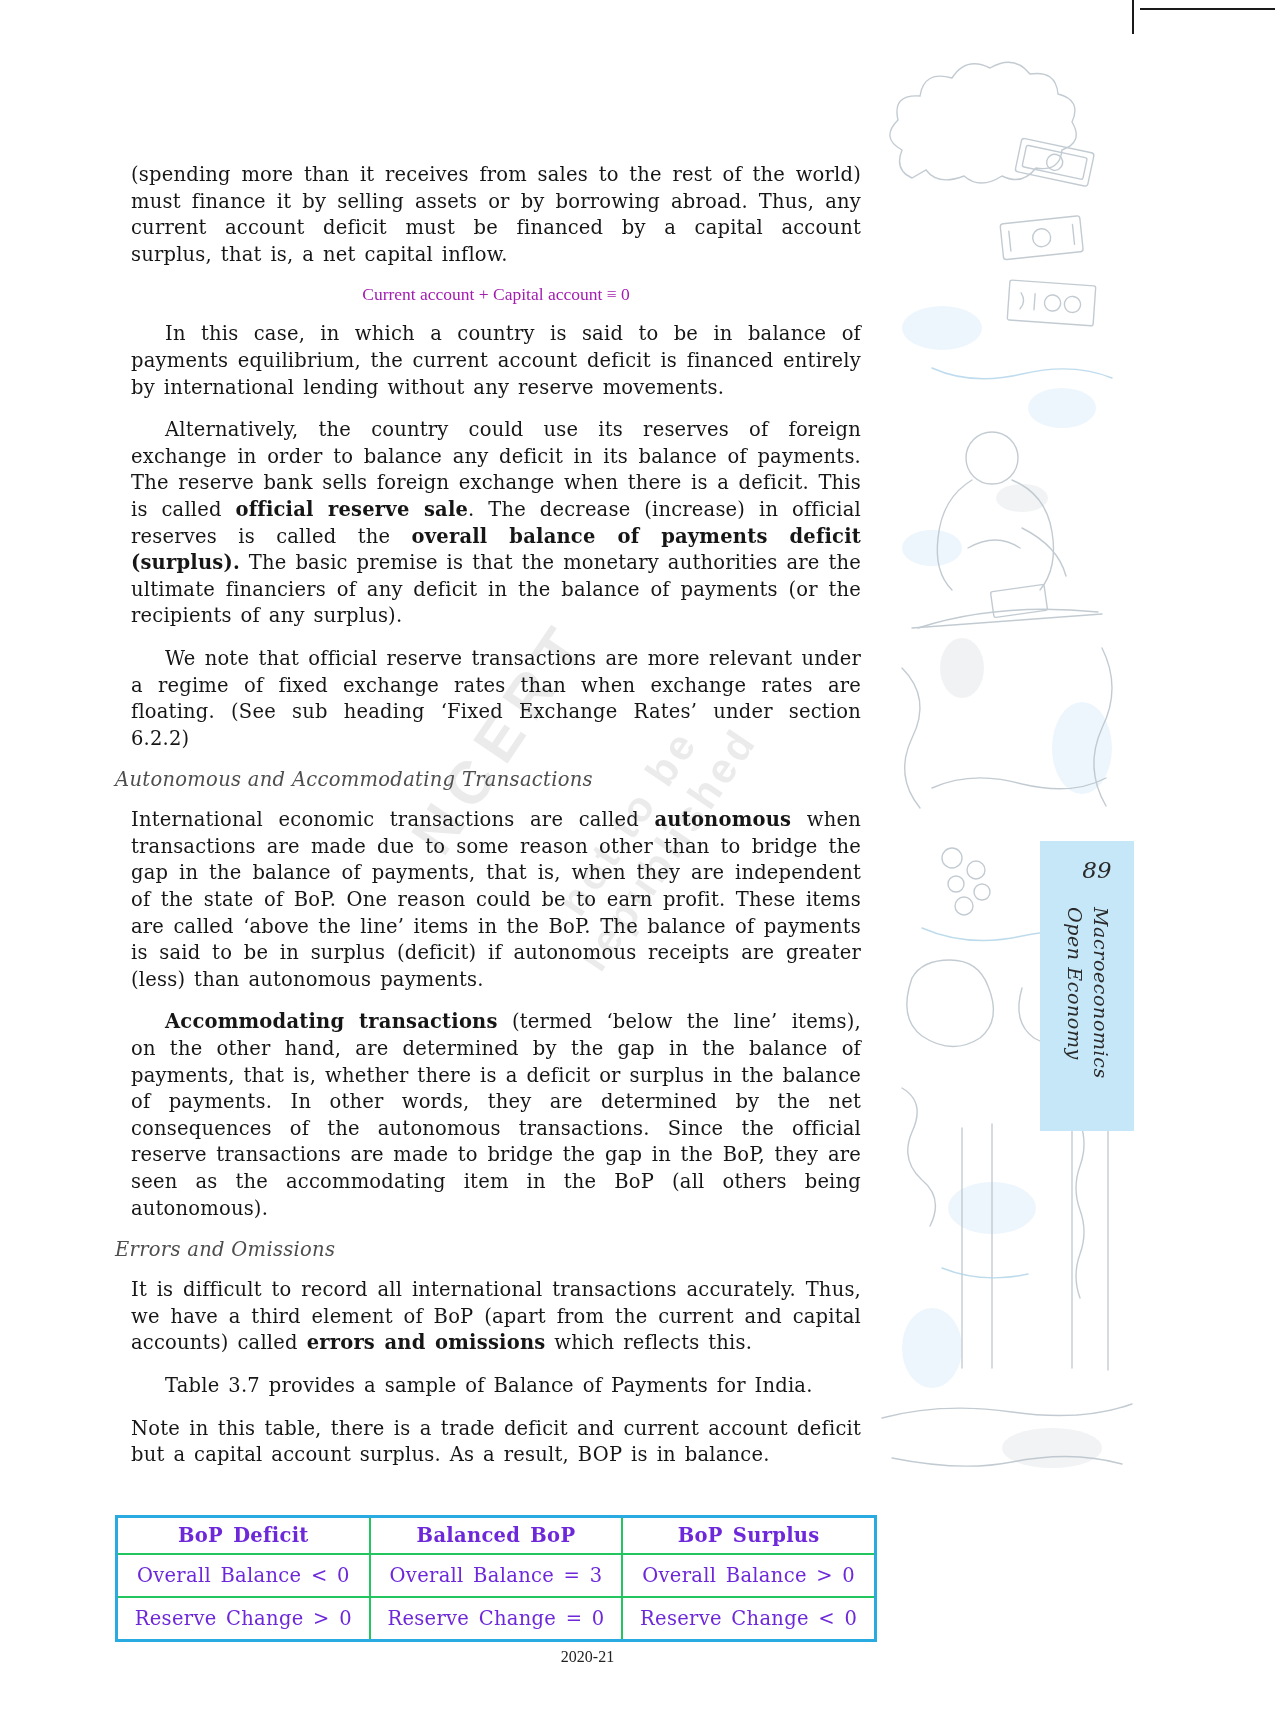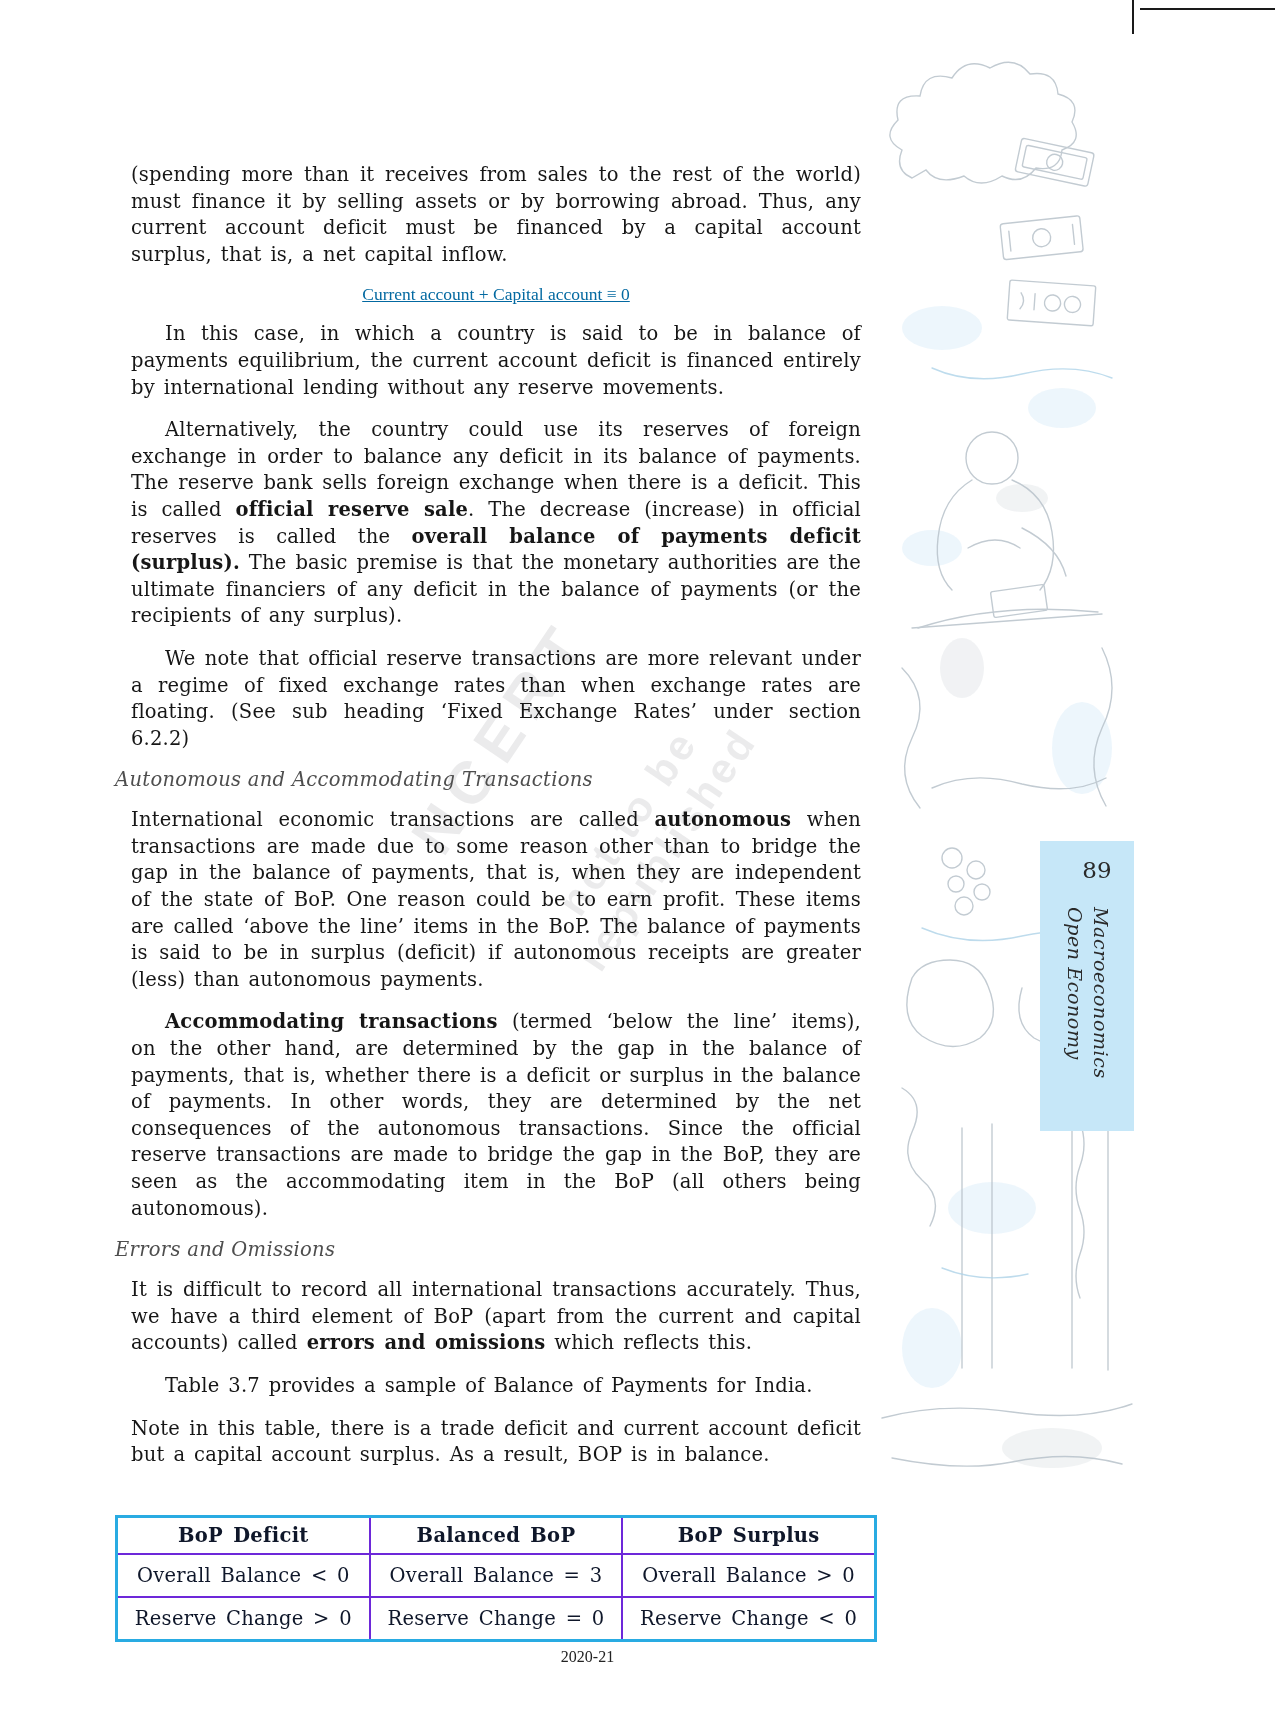--- a/index.html
+++ b/index.html
@@ -24,41 +24,41 @@
   .watermark .wm2{font-size:42px;margin-top:95px;letter-spacing:4px;}
   
   .text-column{position:absolute;left:115px;top:146px;width:762px;z-index:1;}
   .para{
     margin:16px;font-size:19.5px;line-height:26.6px;color:#161616;
     text-align:justify;word-spacing:2.5px;letter-spacing:0.2px;
   }
   .indent{text-indent:34px;}
   .b{font-weight:bold;}
   .equation{
-    margin:11px 0 10px 0;text-align:center;color:#0369a1;
-    font-family:"Liberation Serif",serif;font-size:17.5px;text-decoration:underline;
+    margin:11px 0 10px 0;text-align:center;color:#a21caf;
+    font-family:"Liberation Serif",serif;font-size:17.5px;
   }
   .section-heading{
     margin:13px 0 5px 0;font-size:19.5px;font-style:italic;font-weight:normal;
     color:#4e4e4e;letter-spacing:0.3px;
   }
   
   table.bop{border-collapse:collapse;width:100%;margin-top:46px;border:3px solid #29abe2;}
   .bop th,.bop td{
-    border:2px solid #6d28d9;text-align:center;font-size:19.5px;color:#0f172a;
+    border:2px solid #22c55e;text-align:center;font-size:19.5px;color:#6d28d9;
     padding:6px 4px;letter-spacing:0.3px;word-spacing:3px;
   }
   .bop th{font-weight:bold;}
   .bop td{padding:9px 0;}
   
   .side-box{
     position:absolute;left:1040px;top:841px;width:94px;height:290px;
     background:#c6e7f8;z-index:2;
   }
-  .page-num{margin-top:16px;text-align:center;font-size:23px;color:#2a2a2a;padding-left:20px;}
+  .page-num{margin-top:16px;text-align:center;font-size:23px;font-style:italic;color:#2a2a2a;padding-left:20px;}
   .vtitle{
     position:absolute;top:66px;left:50%;transform:translateX(-50%);
     writing-mode:vertical-lr;font-style:italic;font-size:19px;color:#2a2a2a;
     letter-spacing:0.6px;line-height:1.35;height:215px;white-space:nowrap;
   }
   
   .footer{
     position:absolute;top:1648px;left:0;width:1175px;text-align:center;
     font-size:16px;font-family:Liberation Serif, serif;color:#222;z-index:1;
   }

